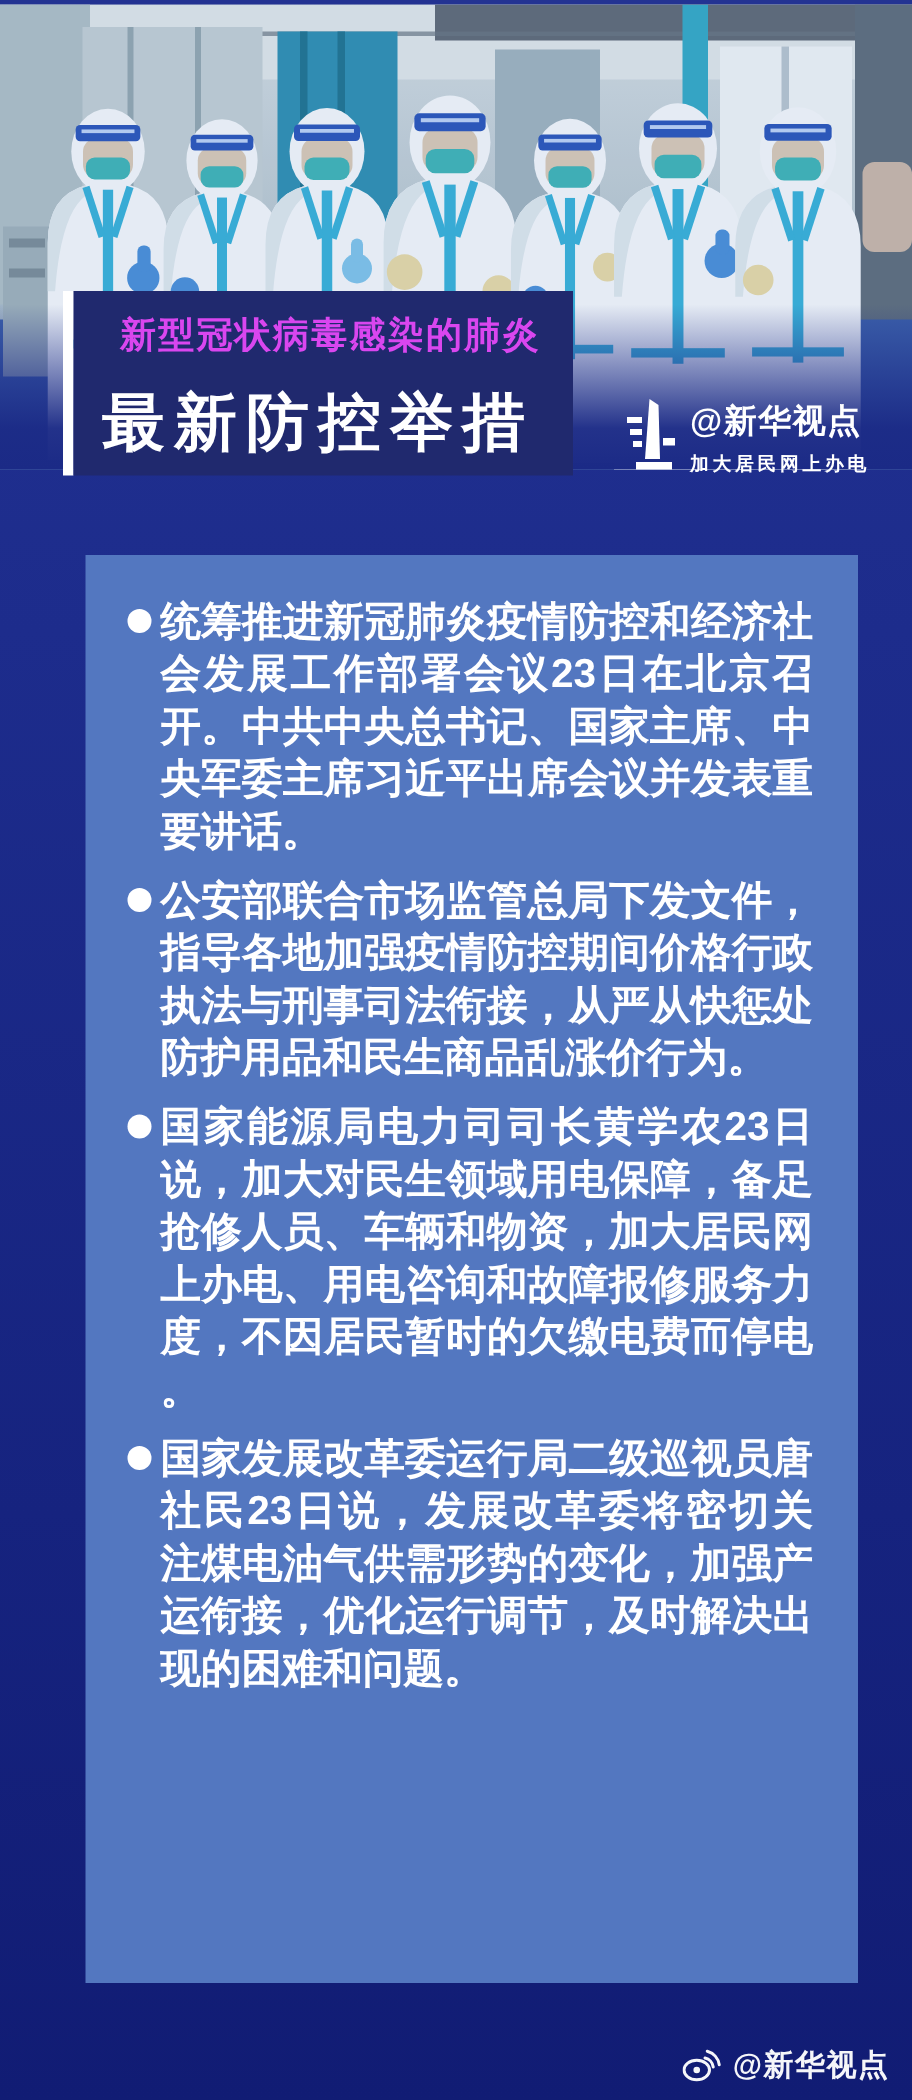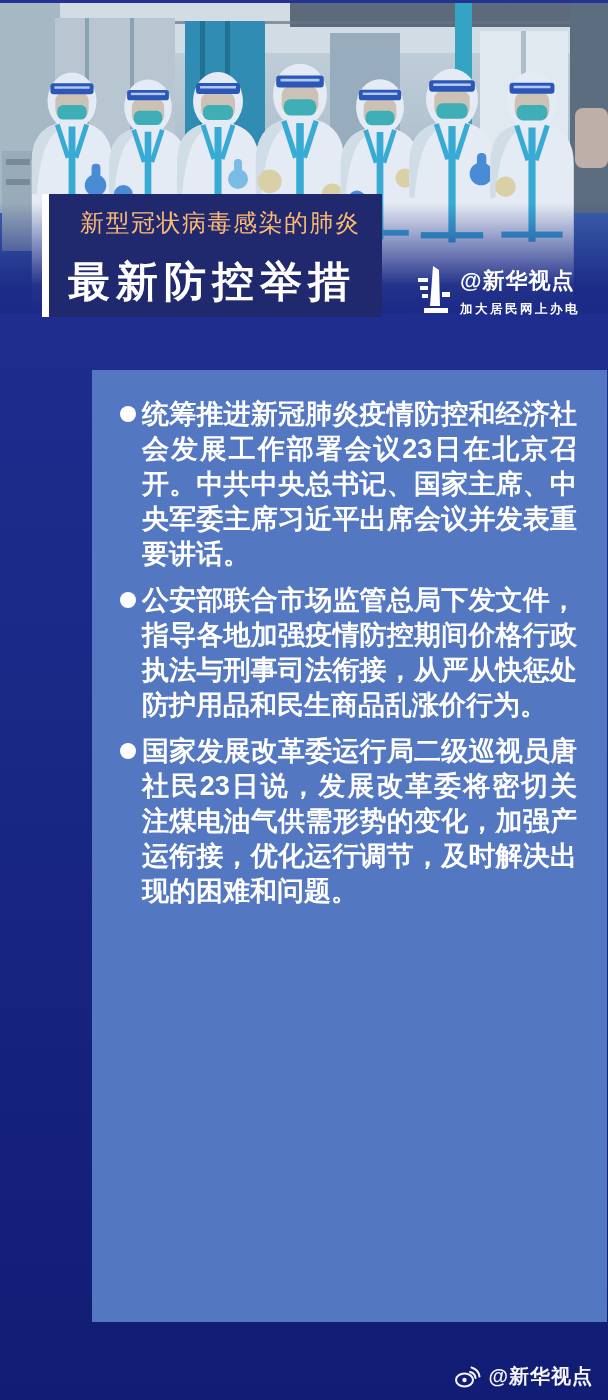--- a/index.html
+++ b/index.html
@@ -6,32 +6,32 @@
   .poster{
     position:relative; width:608px; height:1400px; overflow:hidden;
     background:linear-gradient(180deg,#233392 0%,#1d2c8c 30%,#16237f 72%,#111c74 100%);
     font-family:"Liberation Sans","DejaVu Sans",sans-serif;
   }
   
   .photo{position:absolute;left:0;top:3px;width:608px;height:310px;}
   
   .title-accent{position:absolute;left:42px;top:194px;width:7px;height:123px;background:#ffffff;z-index:5;}
   .title-box{position:absolute;left:49px;top:194px;width:333px;height:123px;background:#20296e;z-index:5;}
-  .title-small{position:absolute;left:31px;top:13px;color:#fdba74;font-size:24px;font-weight:400;letter-spacing:1.5px;white-space:nowrap;}
+  .title-small{position:absolute;left:31px;top:13px;color:#d946ef;font-size:24px;font-weight:700;letter-spacing:1.5px;white-space:nowrap;}
   .title-big{position:absolute;left:19px;top:60px;color:#fff;font-size:42px;font-weight:800;letter-spacing:6px;white-space:nowrap;}
   
   .brand{position:absolute;left:416px;top:266px;display:flex;align-items:flex-start;z-index:6;color:#fff;}
   .brand-icon{width:38px;height:50px;flex:none;}
   .brand-text{margin-left:6px;}
   .brand-handle{font-size:22px;font-weight:800;letter-spacing:1px;white-space:nowrap;}
   .brand-sub{font-size:12.5px;font-weight:600;letter-spacing:2.5px;margin-top:5px;white-space:nowrap;}
   
   .card{
     position:absolute;left:57px;top:370px;width:515px;height:952px;
-    background:#5377c0;box-sizing:border-box;padding:27px 30px 0 28px;overflow:hidden;margin-left:35px;
+    background:#5377c0;box-sizing:border-box;padding:27px 30px 0 28px;overflow:hidden;
   }
   .card ul{list-style:none;margin:0;padding:0;}
   .card li{display:flex;margin:0 0 11px 0;}
   .bullet-dot{flex:none;width:16px;height:16px;border-radius:50%;background:#ffffff;margin:9px 6px 0 0;}
   .bullet-text{
     color:#ffffff;font-size:27px;font-weight:700;line-height:35px;
     text-align:justify;word-break:break-all;line-break:anywhere;width:435px;
   }
   
   .watermark{position:absolute;right:15px;bottom:10px;display:flex;align-items:center;color:#ffffff;opacity:.96;}
@@ -162,20 +162,24 @@
       <li>
         <span class="bullet-dot"></span>
         <span class="bullet-text">统筹推进新冠肺炎疫情防控和经济社会发展工作部署会议23日在北京召开。中共中央总书记、国家主席、中央军委主席习近平出席会议并发表重要讲话。</span>
       </li>
       <li>
         <span class="bullet-dot"></span>
         <span class="bullet-text">公安部联合市场监管总局下发文件，指导各地加强疫情防控期间价格行政执法与刑事司法衔接，从严从快惩处防护用品和民生商品乱涨价行为。</span>
       </li>
       <li>
         <span class="bullet-dot"></span>
+        <span class="bullet-text">国家能源局电力司司长黄学农23日说，加大对民生领域用电保障，备足抢修人员、车辆和物资，加大居民网上办电、用电咨询和故障报修服务力度，不因居民暂时的欠缴电费而停电。</span>
+      </li>
+      <li>
+        <span class="bullet-dot"></span>
         <span class="bullet-text">国家发展改革委运行局二级巡视员唐社民23日说，发展改革委将密切关注煤电油气供需形势的变化，加强产运衔接，优化运行调节，及时解决出现的困难和问题。</span>
       </li>
     </ul>
   </div>
 
   <div class="watermark">
     <svg class="weibo-icon" viewBox="0 0 26 22" xmlns="http://www.w3.org/2000/svg" aria-hidden="true">
       <ellipse cx="9.5" cy="14" rx="8.5" ry="6.5" fill="none" stroke="#ffffff" stroke-width="2"></ellipse>
       <circle cx="9.5" cy="14" r="2.2" fill="#ffffff"></circle>
       <path d="M15,6 a7,7 0 0 1 5.5,6" fill="none" stroke="#ffffff" stroke-width="2" stroke-linecap="round"></path>

